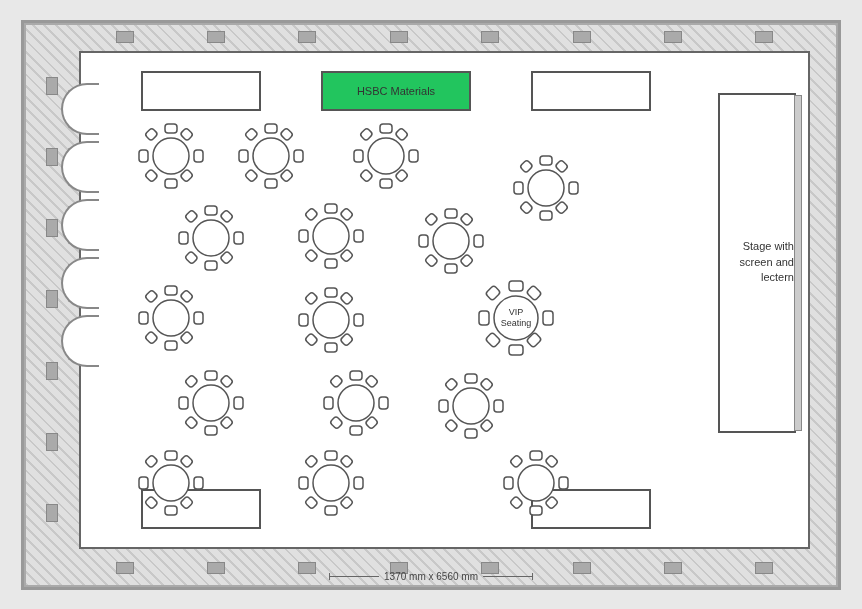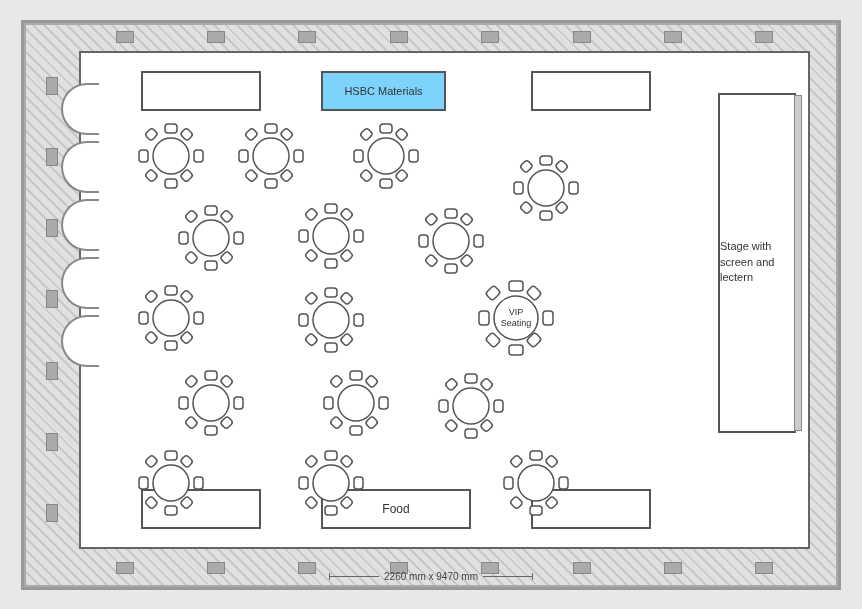--- a/index.html
+++ b/index.html
@@ -112,21 +112,21 @@
       position: absolute;
       right: 12px;
       top: 40px;
       width: 78px;
       height: 340px;
       background: white;
       border: 2px solid #555;
       display: flex;
       align-items: center;
       justify-content: center;
-      text-align: left;
+      text-align: right;
     }
 
     .stage-label {
       font-size: 11px;
       color: #333;
       line-height: 1.4;
     }
   </style>
 </head>
 <body>
@@ -179,31 +179,28 @@
 
     <div class="stage">
       <div style="position:absolute; top:0; right:-8px; width:8px; height:100%; background:#ccc; border:1px solid #888;"></div>
       <span class="stage-label">Stage with
 screen and
 lectern</span>
     </div>
 
     <div style="position:absolute; left:60px; top:18px; width:120px; height:40px; background:white; border:2px solid #555;"></div>
 
-    <div style="position:absolute; left:240px; top:18px; width:125px; height:40px; background:#7dd3fc; border:2px solid #555; display:flex; align-items:center; justify-content:center;">
+    <div style="position:absolute; left:240px; top:18px; width:150px; height:40px; background:#22c55e; border:2px solid #555; display:flex; align-items:center; justify-content:center;">
       <span style="font-size:11px; color:#333;">HSBC Materials</span>
     </div>
 
     <div style="position:absolute; left:450px; top:18px; width:120px; height:40px; background:white; border:2px solid #555;"></div>
 
     <div style="position:absolute; left:60px; bottom:18px; width:120px; height:40px; background:white; border:2px solid #555;"></div>
 
-    <div style="position:absolute; left:240px; bottom:18px; width:150px; height:40px; background:white; border:2px solid #555; display:flex; align-items:center; justify-content:center;">
-      <span style="font-size:12px; color:#333;">Food</span>
-    </div>
 
     <div style="position:absolute; left:450px; bottom:18px; width:120px; height:40px; background:white; border:2px solid #555;"></div>
 
     <div style="position:absolute; left:55px; top:68px;">
       <svg width="70" height="70" viewBox="0 0 70 70">
 
         <circle cx="35" cy="35" r="18" fill="white" stroke="#555" stroke-width="1.5"></circle>
 
         <rect x="29" y="3" width="12" height="9" rx="3" fill="white" stroke="#555" stroke-width="1.5"></rect>
         <rect x="29" y="58" width="12" height="9" rx="3" fill="white" stroke="#555" stroke-width="1.5"></rect>
@@ -427,19 +424,19 @@
         <rect x="46" y="50" width="10" height="9" rx="3" fill="white" stroke="#555" stroke-width="1.5" transform="rotate(-45 51 55)"></rect>
       </svg>
     </div>
 
   </div>
 
   <div style="position:absolute; bottom:5px; left:50%; transform:translateX(-50%); display:flex; align-items:center; gap:5px; font-size:10px; color:#444;">
     <div style="width:50px; height:1px; background:#666; position:relative;">
       <div style="position:absolute; left:0; top:-3px; width:1px; height:7px; background:#666;"></div>
     </div>
-    <span>2260 mm x 9470 mm</span>
+    <span>1370 mm x 6560 mm</span>
     <div style="width:50px; height:1px; background:#666; position:relative;">
       <div style="position:absolute; right:0; top:-3px; width:1px; height:7px; background:#666;"></div>
     </div>
   </div>
 
 </div>
 
 </body></html>

